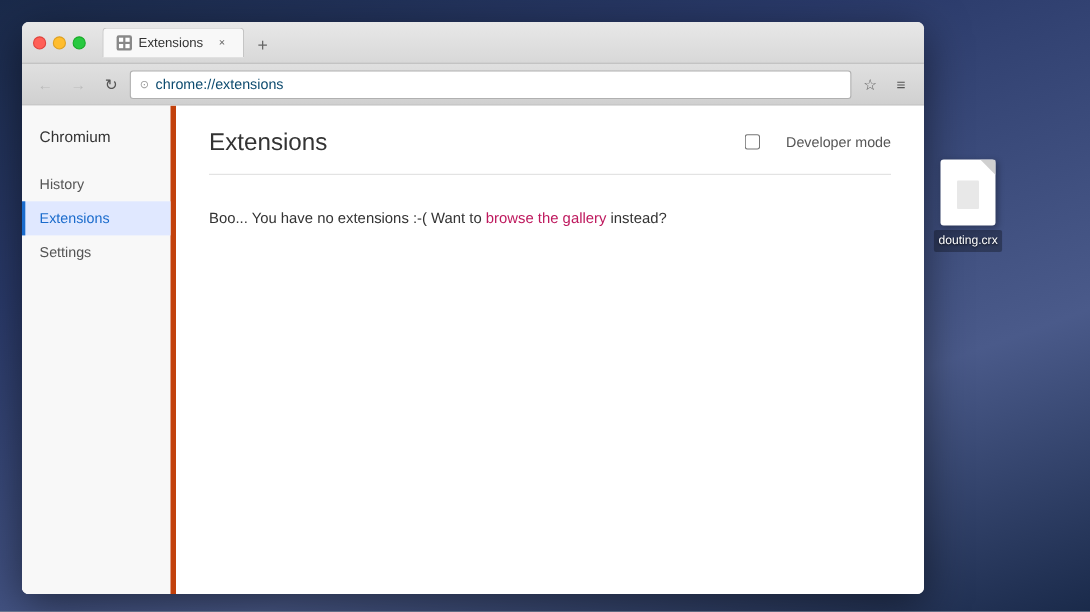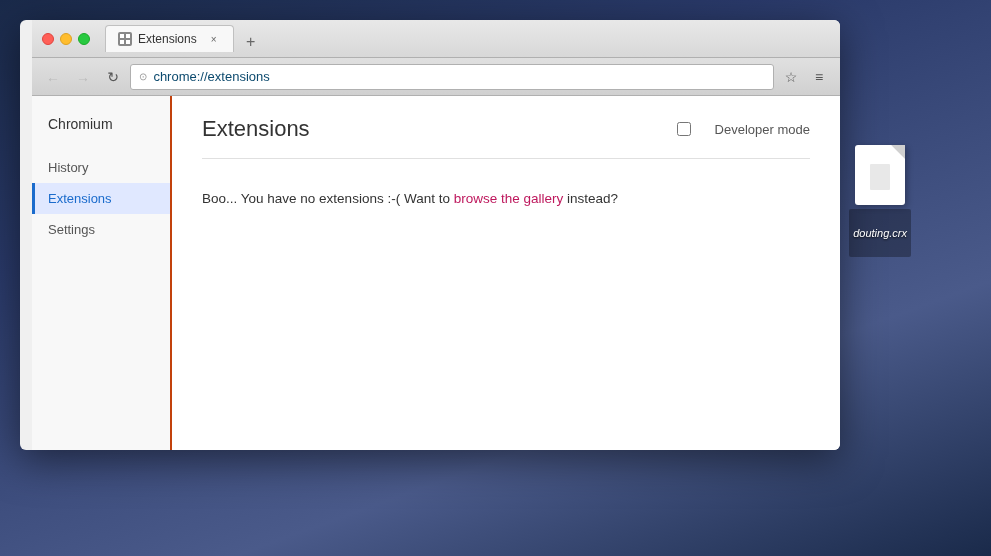--- a/index.html
+++ b/index.html
@@ -19,28 +19,27 @@
       inset: 0;
       background: linear-gradient(160deg, #1a2a4a 0%, #2a3a6a 30%, #3a4a7a 50%, #4a5a8a 70%, #1a2a4a 100%);
     }
 
     
     .browser-window {
       position: absolute;
       top: 20px;
       left: 20px;
       width: 820px;
-      height: 430px;
+      height: 520px;
       background: #f0f0f0;
       border-radius: 6px;
       box-shadow: 0 10px 40px rgba(0,0,0,0.5);
       overflow: hidden;
       display: flex;
       flex-direction: column;
-      padding-left: 12px;
     }
 
     
     .title-bar {
       height: 38px;
       background: linear-gradient(to bottom, #e8e8e8, #d8d8d8);
       display: flex;
       align-items: center;
       padding: 0 10px;
       border-bottom: 1px solid #b0b0b0;
@@ -183,21 +182,21 @@
       display: flex;
       flex: 1;
       background: white;
       overflow: hidden;
     }
 
     
     .sidebar {
       width: 140px;
       background: #f8f8f8;
-      border-right: 2px solid #c2410c;
+      border-right: 5px solid #c2410c;
       padding: 20px 0;
       flex-shrink: 0;
     }
 
     .sidebar-brand {
       font-size: 14px;
       font-weight: 500;
       color: #333;
       padding: 0 16px 20px;
     }
@@ -322,24 +321,23 @@
       background: #e8e8e8;
       border-radius: 1px;
       margin-top: 4px;
     }
 
     .file-name {
       font-size: 11px;
       color: white;
       text-shadow: 0 1px 2px rgba(0,0,0,0.8);
       text-align: center;
-      padding: 18px 4px;
+      padding: 4px 4px;
       background: rgba(0,0,0,0.3);
       border-radius: 2px;
-      font-style: italic;
     }
   </style>
 </head>
 <body>
 
 <div class="desktop"></div>
 
 <div class="browser-window">
 
   <div class="title-bar">

